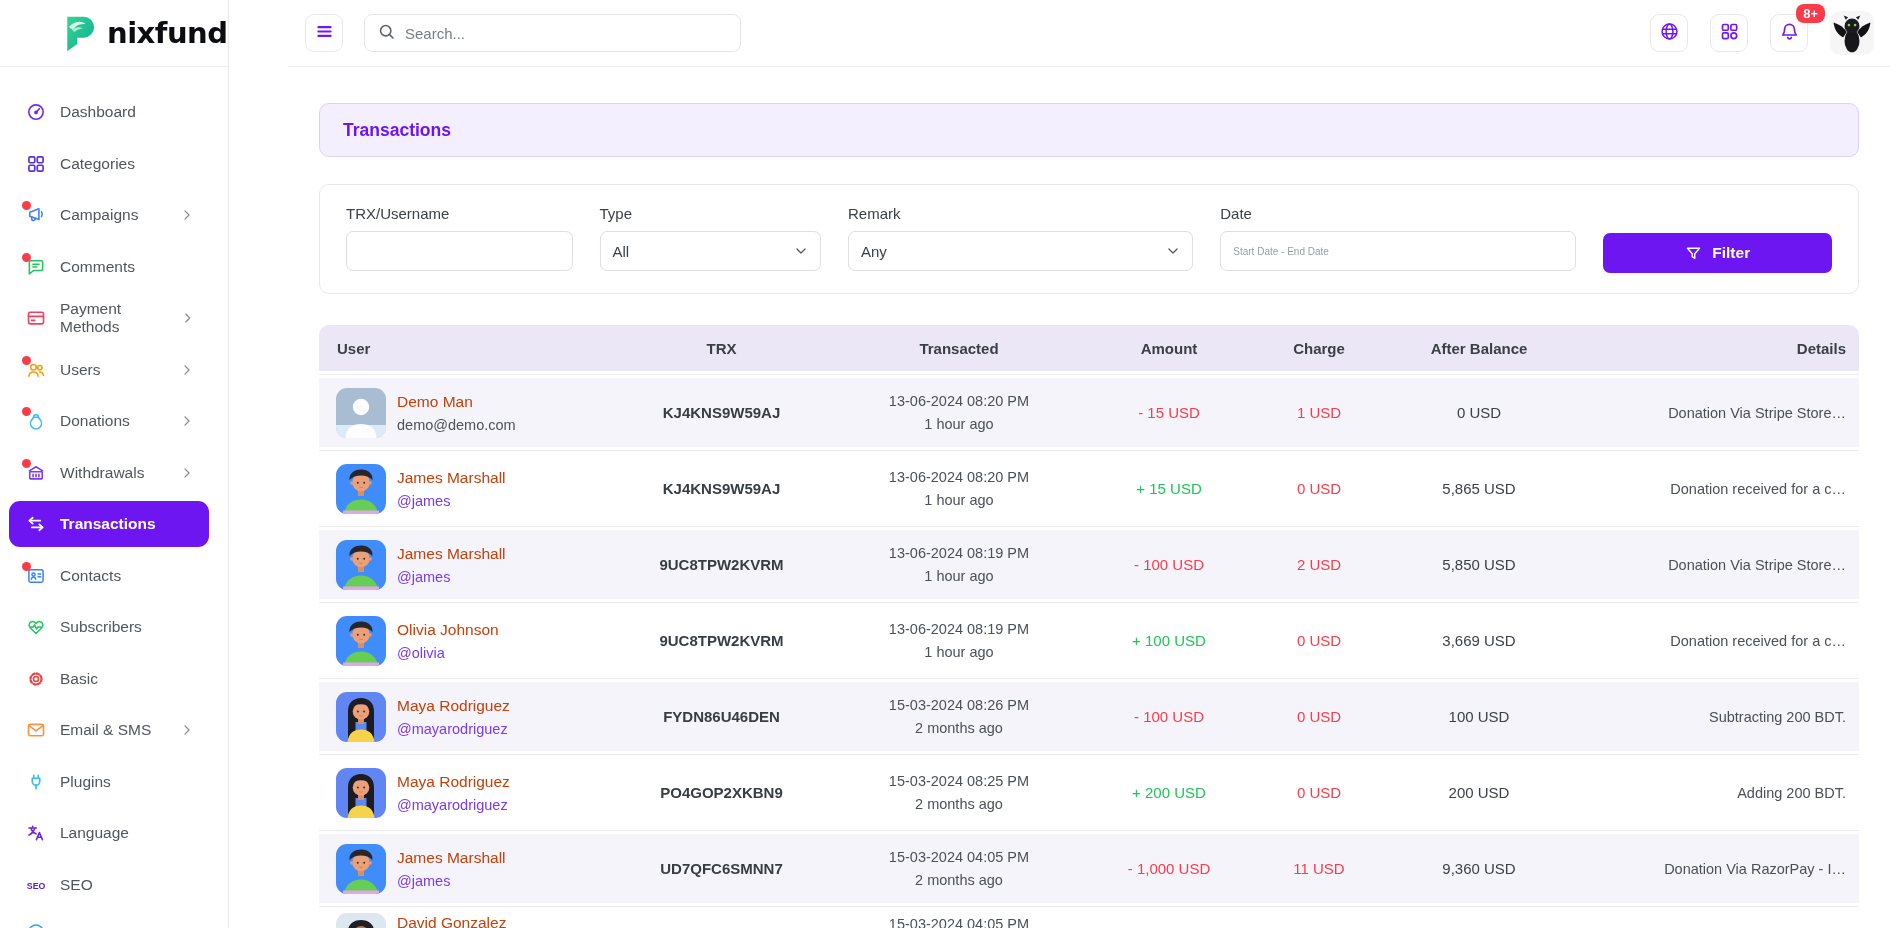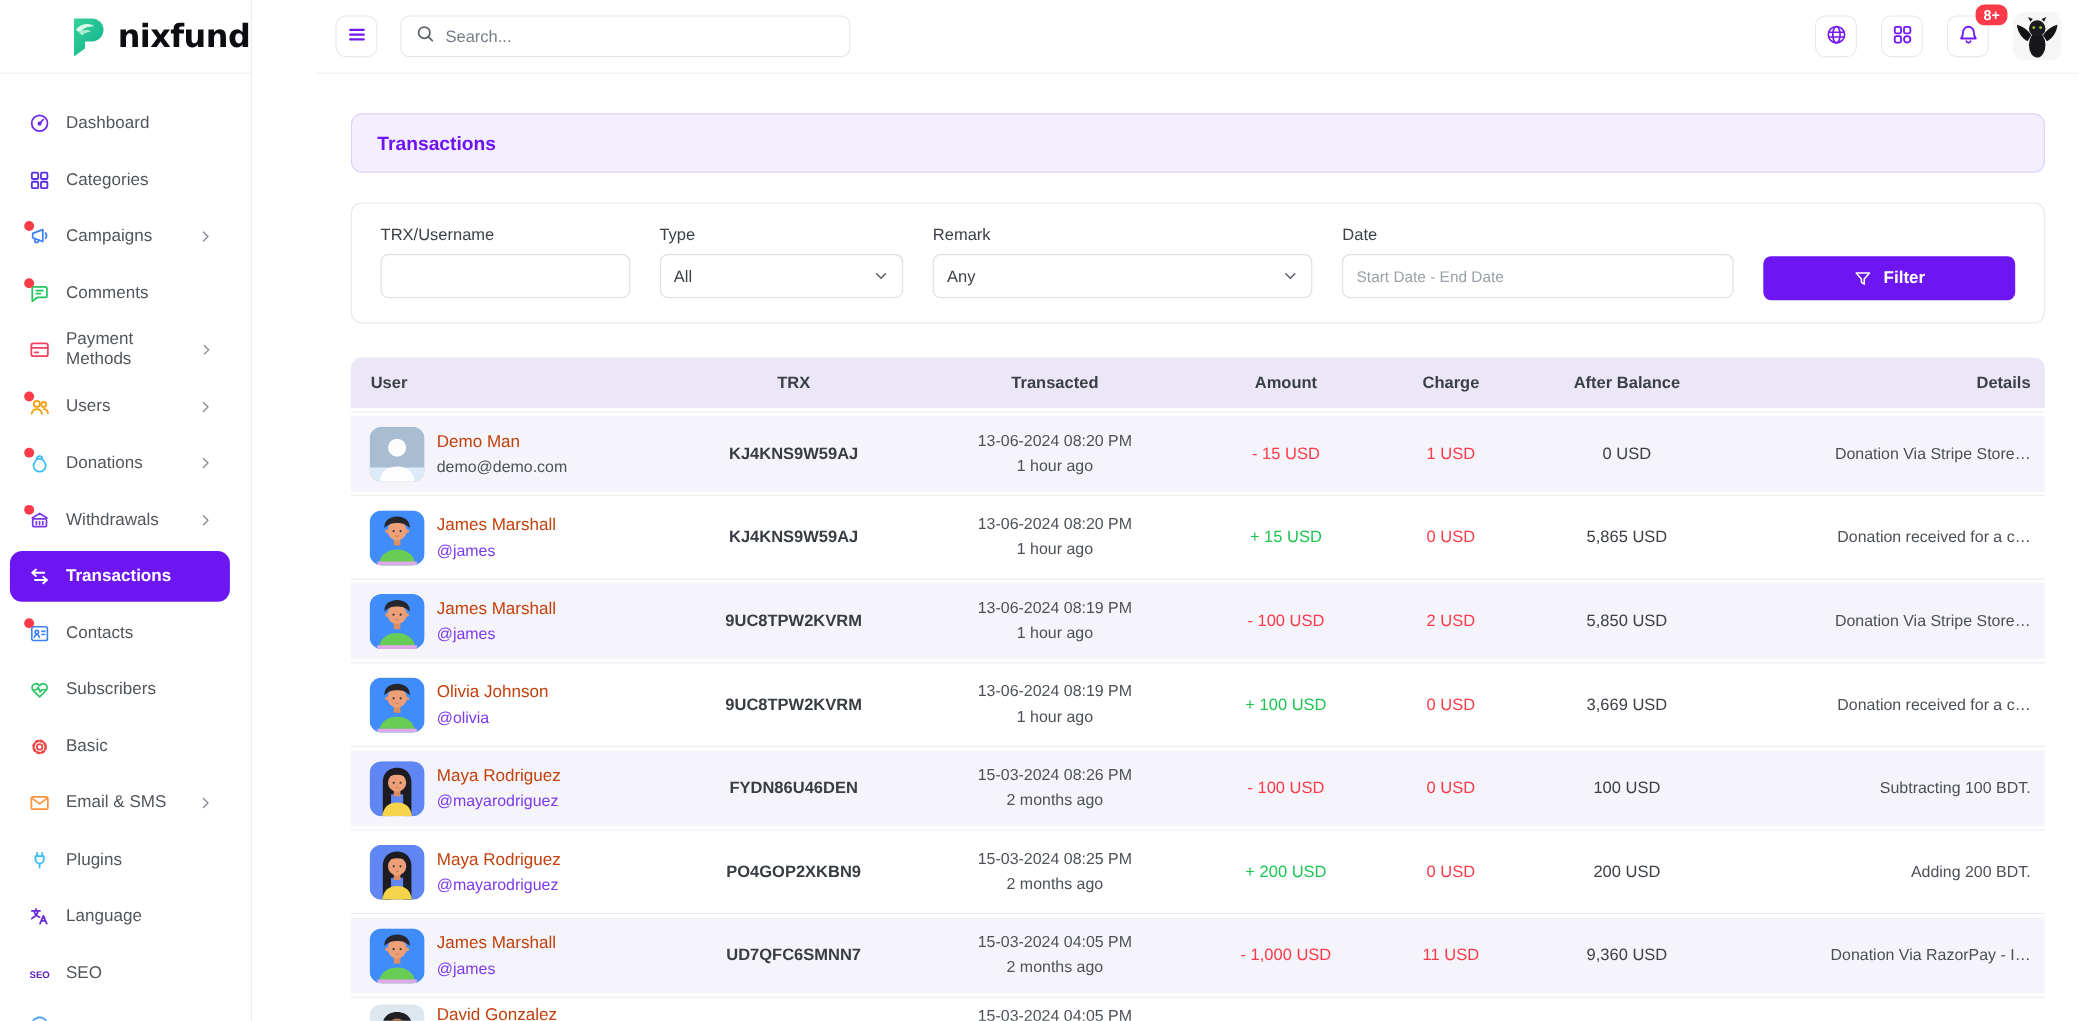--- a/index.html
+++ b/index.html
@@ -14,35 +14,35 @@
   .item.peek { margin-top:-4px; }
   .item .ic { width:20px; height:20px; position:relative; flex:none; }
   .item .ic svg { width:100%; height:100%; display:block; }
   .item .lbl { margin-left:14px; }
   .item .dot { position:absolute; top:-4px; left:-4px; width:9px; height:9px; border-radius:50%; background:#fb3b49; }
   .item .chev { margin-left:auto; margin-right:15px; width:14px; height:14px; color:#888d94; }
   .item .chev svg { width:100%; height:100%; }
   .topbar { position:absolute; left:288px; top:0; right:0; height:67px; border-bottom:1px solid #eceef1; display:flex; align-items:center; background:#fff; padding-left:17px; }
   .icon-btn { width:38px; height:38px; border:1px solid #e7e8ec; border-radius:9px; background:#fff; display:flex; align-items:center; justify-content:center; color:#7317f2; cursor:pointer; flex:none; }
   .icon-btn svg { width:21px; height:21px; }
-  .search { margin-left:21px; width:409px; height:38px; border:1px solid #e4e6ea; border-radius:8px; display:flex; align-items:center; padding:0 12px; gap:9px; color:#5c636b; }
+  .search { margin-left:21px; width:377px; height:38px; border:1px solid #e4e6ea; border-radius:8px; display:flex; align-items:center; padding:0 12px; gap:9px; color:#5c636b; }
   .search svg { width:19px; height:19px; flex:none; }
   .search input { border:none; outline:none; font-size:15px; width:100%; color:#333; background:transparent; }
   .search input::placeholder { color:#767d86; }
   .top-actions { margin-left:auto; display:flex; align-items:center; gap:22px; padding-right:16px; }
   .bellwrap { position:relative; }
   .badge { position:absolute; top:-10px; right:-17px; background:#fb3b49; color:#fff; font-size:13px; font-weight:bold; padding:3px 7px; border-radius:8px; line-height:1; }
   .avatar { width:44px; height:44px; border-radius:10px; overflow:hidden; flex:none; cursor:pointer; }
   .avatar svg { width:100%; height:100%; display:block; }
   .content { position:absolute; left:288px; top:68px; width:1602px; height:860px; padding:35px 31px 0; overflow:hidden; }
   .title-card { height:54px; background:#f4effe; border:1px solid #ded1f8; border-radius:10px; display:flex; align-items:center; padding:0 23px; }
   .title-card h1 { font-size:17.5px; color:#6d14f2; font-weight:bold; }
   .filter-card { margin-top:27px; height:110px; border:1px solid #e7e8ec; border-radius:10px; padding:20px 26px; display:flex; gap:27px; }
   .field label { display:block; font-size:15px; color:#3c4147; margin-bottom:9px; }
-  .field input { display:block; height:40px; border:1px solid #dcdee3; border-radius:7px; font-size:14px; color:#3c4147; padding:0 12px; width:100%; outline:none; }
+  .field input { display:block; height:40px; border:1px solid #dcdee3; border-radius:7px; font-size:10px; color:#3c4147; padding:0 12px; width:100%; outline:none; }
   .field input::placeholder { color:#9aa0a8; }
   .f-trx { width:227px; } .f-type { width:222px; } .f-remark { width:346px; } .f-date { width:357px; }
   .select { height:40px; border:1px solid #dcdee3; border-radius:7px; font-size:15px; color:#3c4147; padding:16px 12px; display:flex; align-items:center; justify-content:space-between; cursor:pointer; }
   .select .chev { width:14px; height:14px; color:#555a61; }
   .select .chev svg { width:100%; height:100%; }
   .filter-btn { width:229px; height:40px; background:var(--accent); color:#fff; border:none; border-radius:7px; font-size:15.5px; font-weight:bold; display:flex; align-items:center; justify-content:center; gap:10px; align-self:flex-end; cursor:pointer; }
   .filter-btn svg { width:17px; height:17px; }
   .table { margin-top:31px; }
   .thead { display:grid; grid-template-columns:300px 205px 270px 150px 150px 170px 1fr; height:46px; background:#ebe7f7; border-radius:10px 10px 0 0; align-items:center; font-size:15px; font-weight:bold; color:#3a3f45; }
   .th { padding:0; } .th.l { padding-left:18px; } .th.c { text-align:center; } .th.r { text-align:right; padding-right:13px; }
@@ -597,21 +597,21 @@
       </span>
     </div>
     <div class="trx-cell">FYDN86U46DEN</div>
     <div class="date-cell">
       <div>15-03-2024 08:26 PM</div>
       <div>2 months ago</div>
     </div>
     <div class="amt red">- 100 USD</div>
     <div class="charge red">0 USD</div>
     <div class="after">100 USD</div>
-    <div class="details-cell">Subtracting 100 BDT.</div>
+    <div class="details-cell">Subtracting 200 BDT.</div>
   </div>
 
   <div class="row">
     <div class="user-cell">
       <span class="av">
                 <svg viewBox="0 0 50 50">
                   <defs>
                     <clipPath id="cp3">
                       <rect width="50" height="50" rx="11"></rect>
                     </clipPath>

